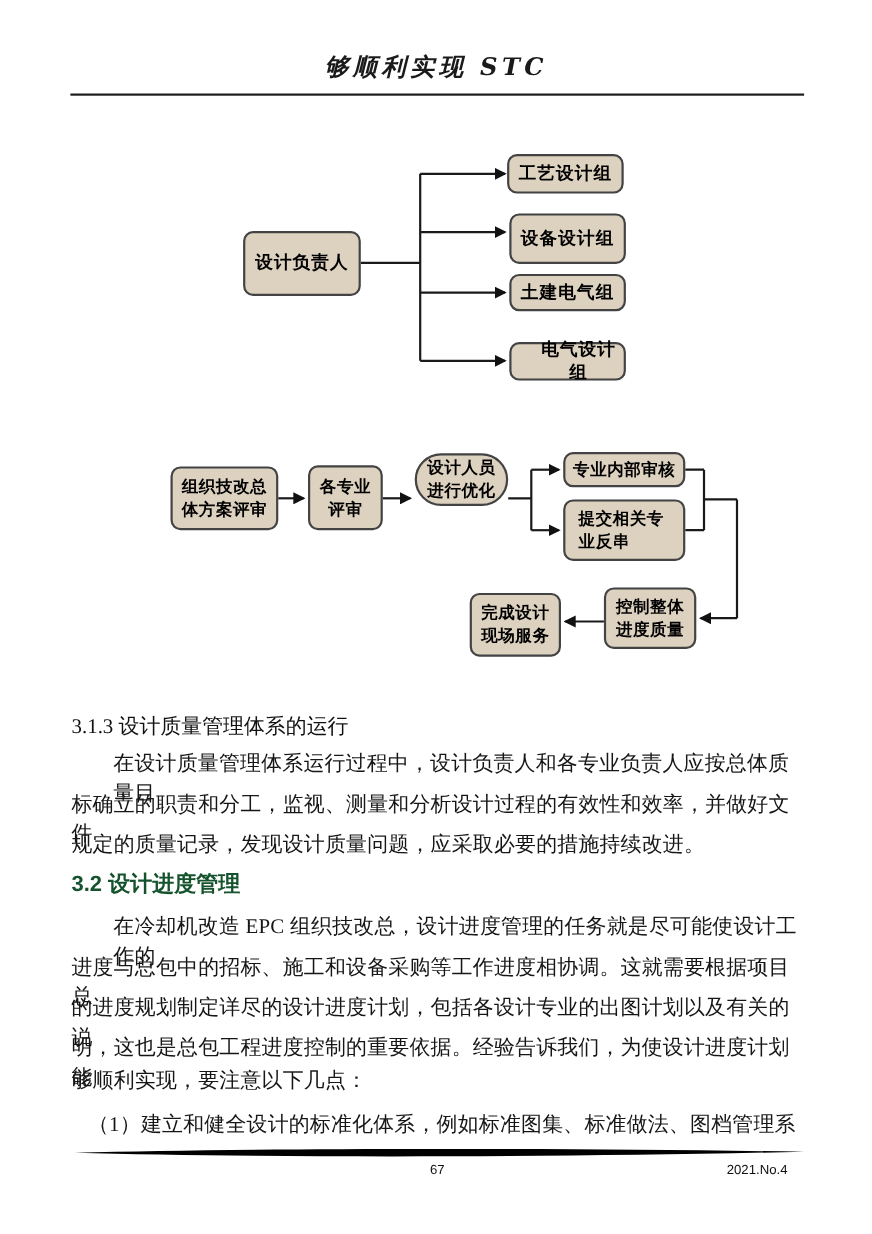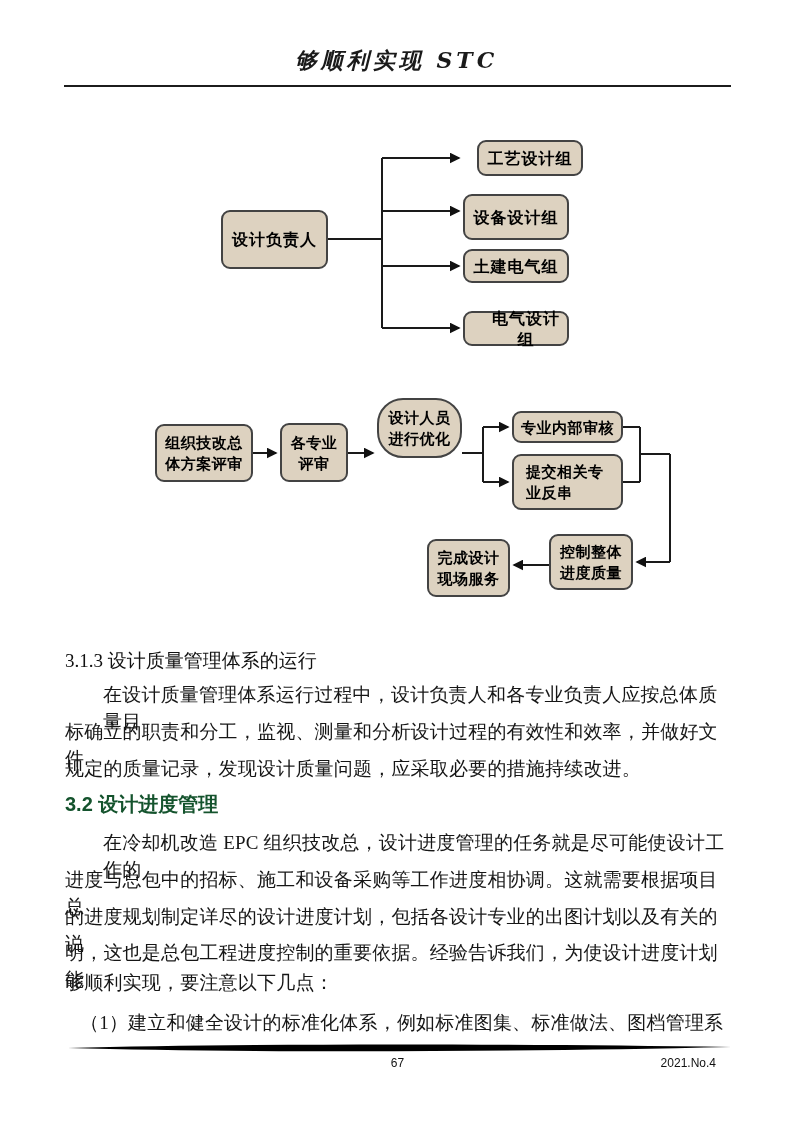--- a/index.html
+++ b/index.html
@@ -104,30 +104,30 @@
       <path d="M483 482 H508" marker-end="url(#arr)"></path>
       <path d="M623 427 H640 M623 482 H640 M640 427 V482 M640 454 H670 M670 454 V562"></path>
       <path d="M670 562 H637" marker-end="url(#arr)"></path>
       <path d="M549 565 H514" marker-end="url(#arr)"></path>
     </g>
 
     <path d="M68 1048 C 230 1043.5, 500 1043.5, 731 1047 C 500 1052.5, 230 1052.5, 68 1048 Z" fill="#000"></path>
   </svg>
 
   <div class="fbox f2" style="left:221px;top:210px;width:107px;height:59px;">设计负责人</div>
-  <div class="fbox f2" style="left:477px;top:140px;width:106px;height:36px;">工艺设计组</div>
+  <div class="fbox f2" style="left:461px;top:140px;width:106px;height:36px;">工艺设计组</div>
   <div class="fbox f2" style="left:463px;top:194px;width:106px;height:46px;">设备设计组</div>
   <div class="fbox f2" style="left:463px;top:249px;width:106px;height:34px;">土建电气组</div>
   <div class="fbox f2" style="left:463px;top:311px;width:106px;height:35px;padding-left:20px;">电气设计组</div>
 
   <div class="fbox f3" style="left:155px;top:424px;width:98px;height:58px;">组织技改总
 体方案评审</div>
   <div class="fbox f3" style="left:280px;top:423px;width:68px;height:59px;">各专业
 评审</div>
-  <div class="fbox f3" style="left:377px;top:398px;width:85px;height:60px;border-radius:26px;">设计人员
+  <div class="fbox f3" style="left:377px;top:412px;width:85px;height:48px;border-radius:26px;">设计人员
 进行优化</div>
   <div class="fbox f3" style="left:512px;top:411px;width:111px;height:32px;">专业内部审核</div>
   <div class="fbox f3 left-text" style="left:512px;top:454px;width:111px;height:56px;">提交相关专
 业反串</div>
   <div class="fbox f3" style="left:549px;top:534px;width:84px;height:56px;">控制整体
 进度质量</div>
   <div class="fbox f3" style="left:427px;top:539px;width:83px;height:58px;">完成设计
 现场服务</div>
 
   <div class="h313" style="top:648px;">3.1.3 设计质量管理体系的运行</div>

